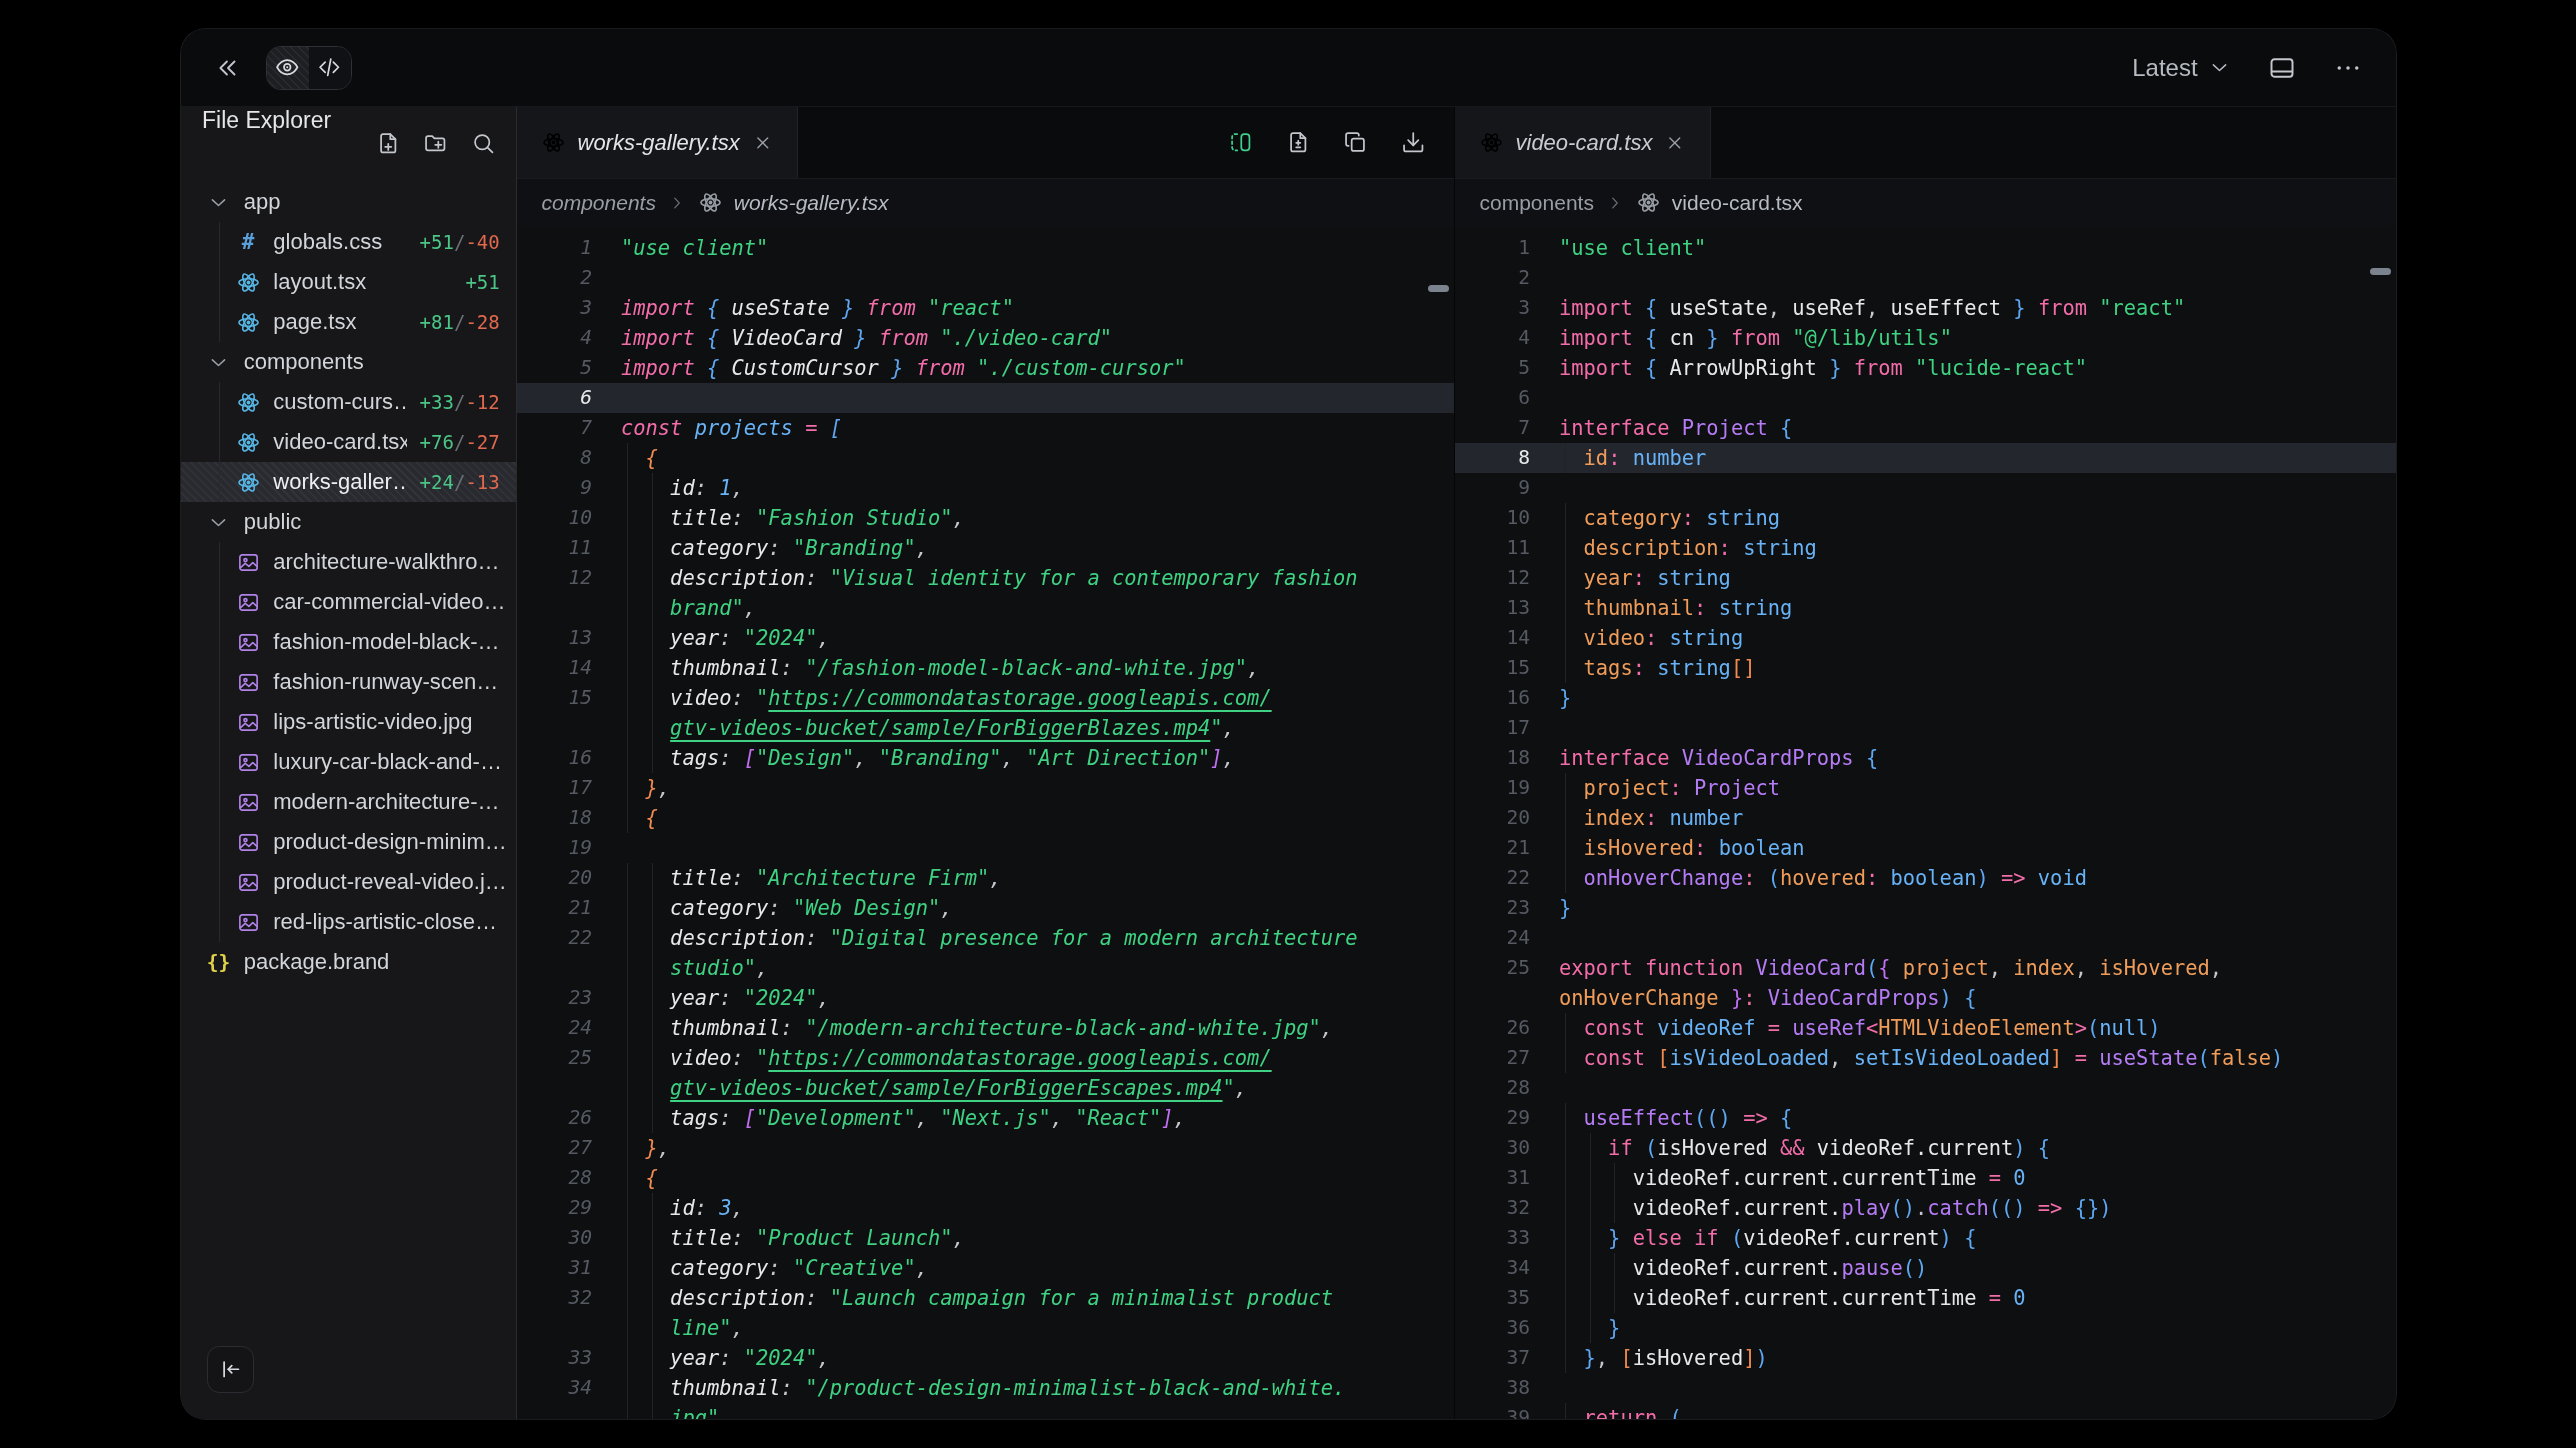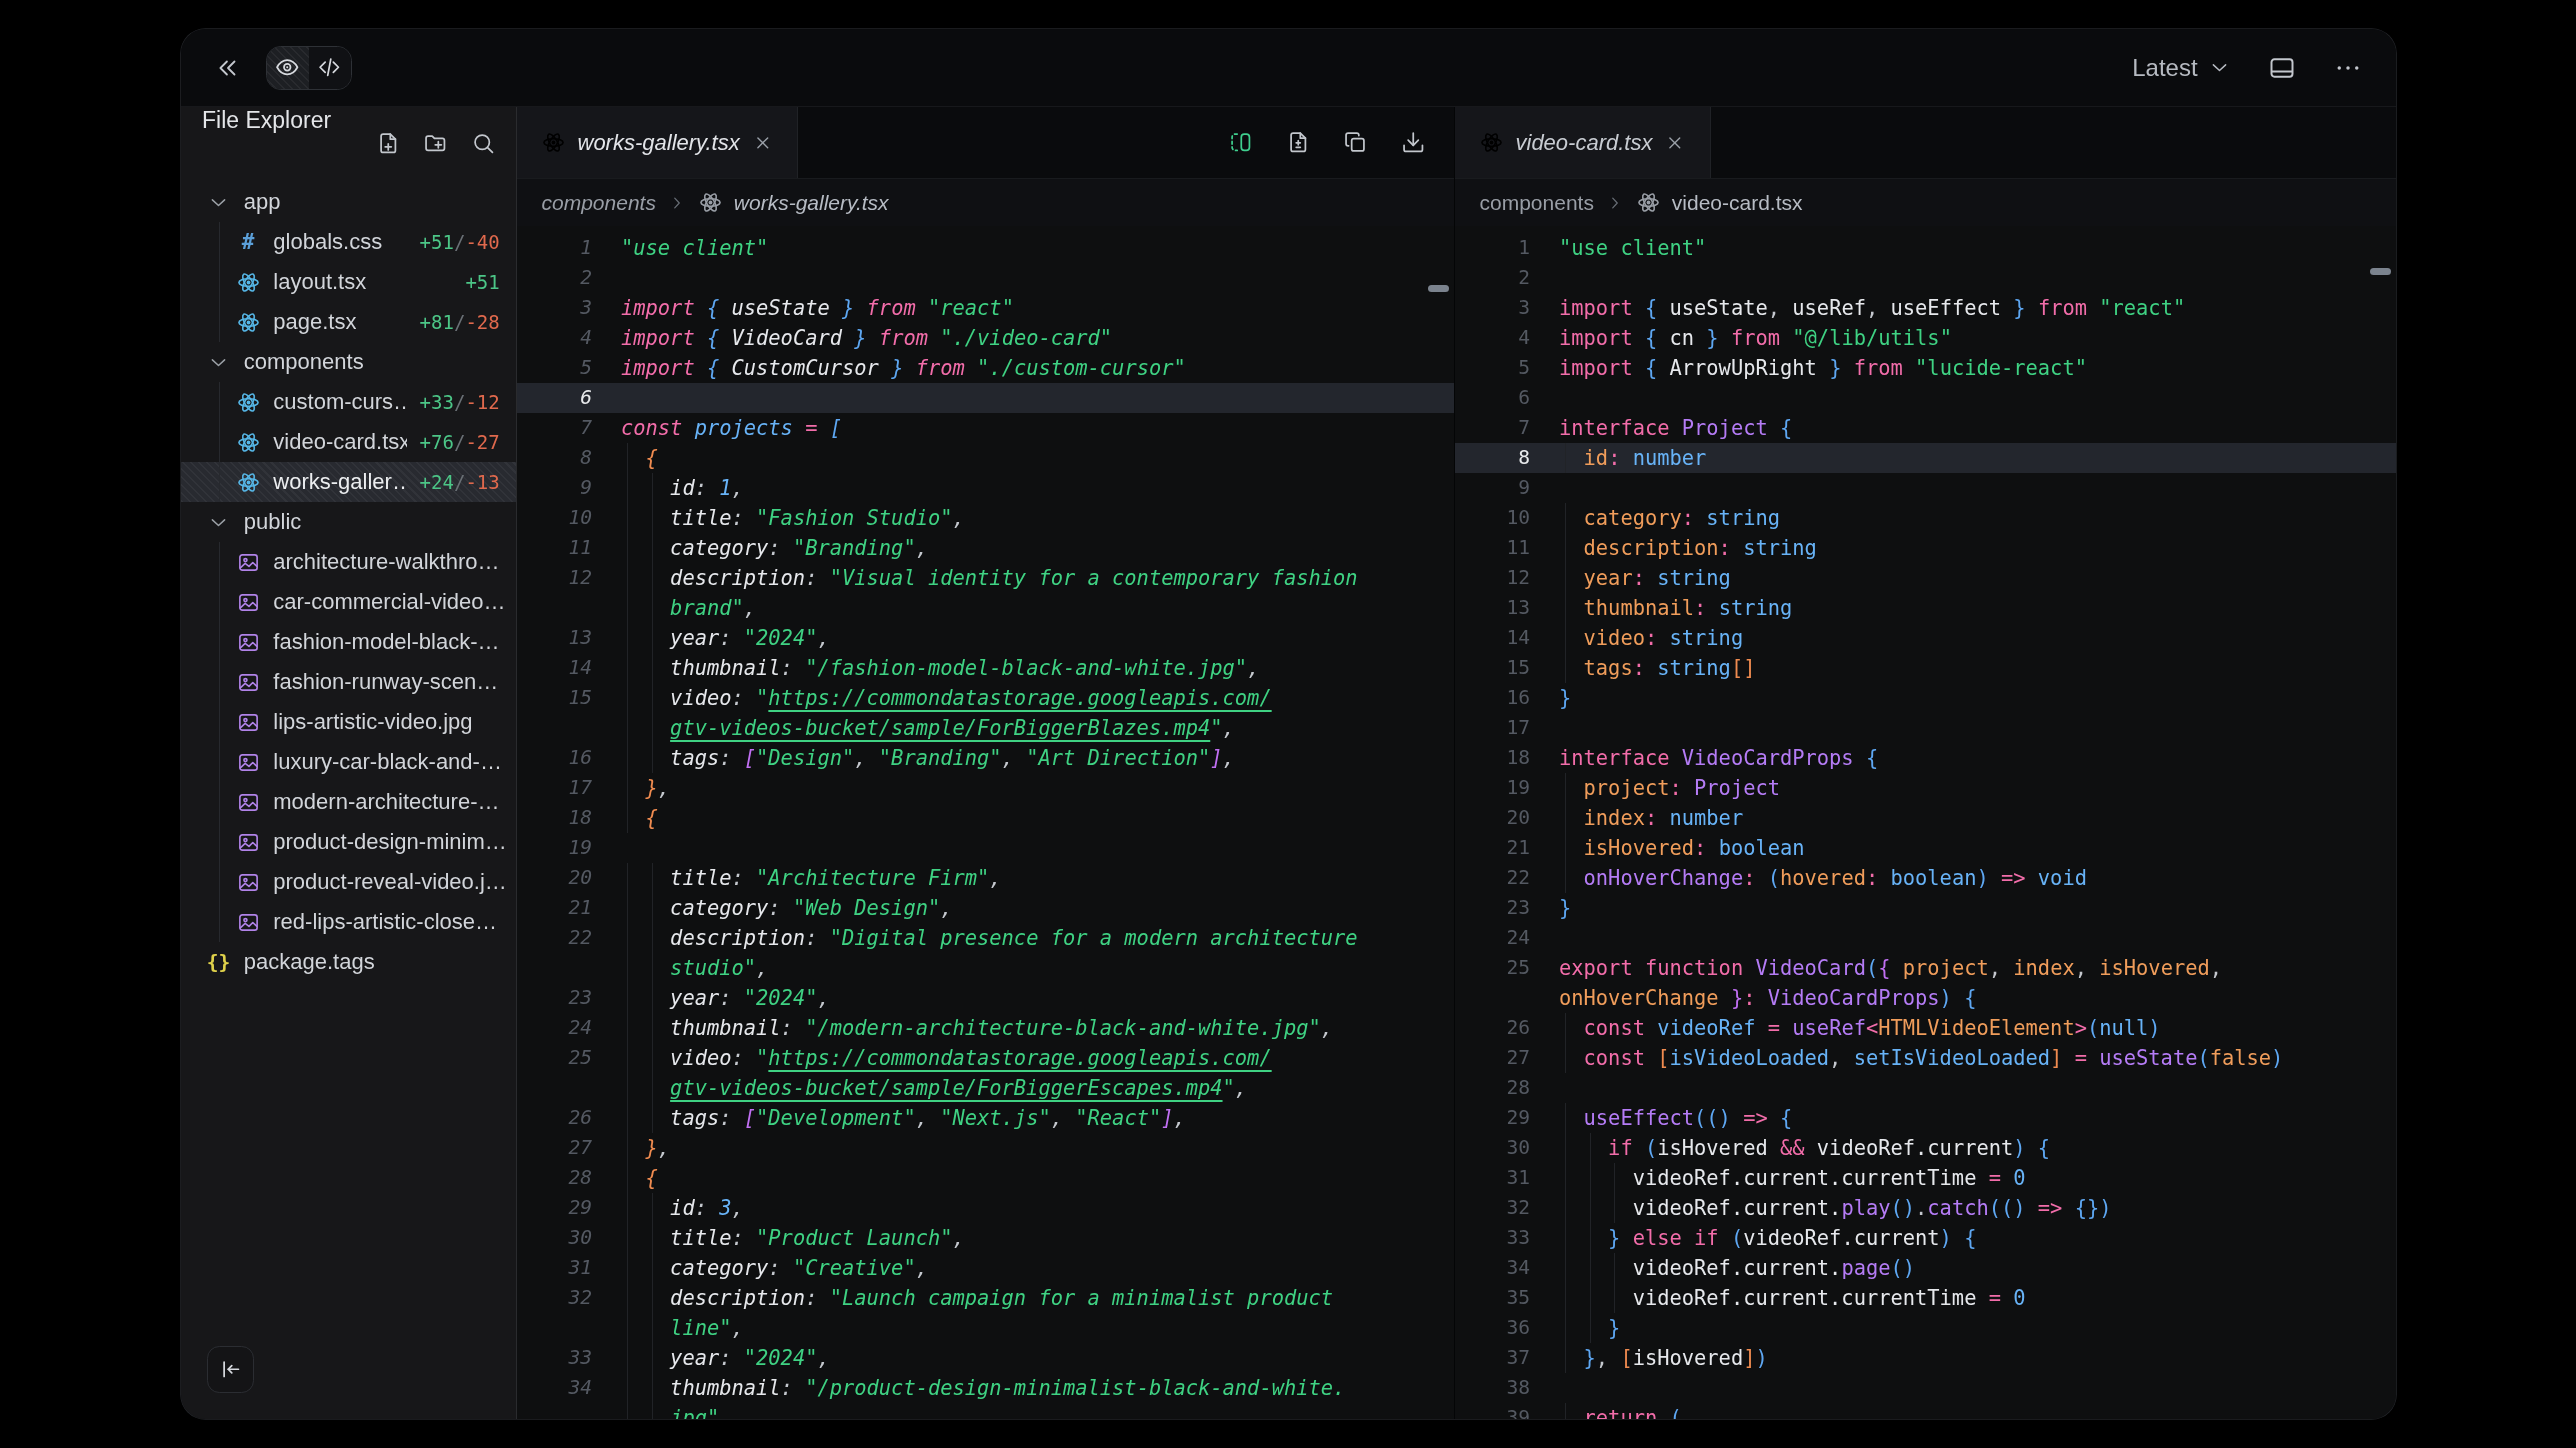--- a/index.html
+++ b/index.html
@@ -341,21 +341,21 @@
                 <circle cx="8.8" cy="9.5" r="1.6"></circle>
                 <path d="M3.5 17.5 L8.5 13 L12.5 16 L16.5 12 L20.5 15.8"></path>
               </svg>
             </span>
             <span class="label">red-lips-artistic-close…</span>
           </div>
           <div class="row folder">
             <span class="fi" style="color: rgb(224, 210, 75);">
               <span class="glyph" style="color:#e0d24b;font-size:19.6px">{}</span>
             </span>
-            <span class="label">package.tags</span>
+            <span class="label">package.brand</span>
           </div>
         </div>
       <div class="sb-bottom">
         <span>
             <svg width="24.5" height="24.5" viewBox="0 0 24 24" fill="none" stroke="currentColor" stroke-width="1.7" stroke-linecap="round" stroke-linejoin="round">
               <path d="M6 5 v14"></path>
               <path d="M20 12 H10"></path>
               <path d="M13.5 8.5 L10 12 L13.5 15.5"></path>
             </svg>
           </span>
@@ -540,21 +540,21 @@
           <div class="codeline"><div class="gutter">25</div><div class="lc"><span class="kw">export</span><span class="pu"> </span><span class="kw">function</span><span class="pu"> </span><span class="ty">VideoCard</span><span class="bb">(</span><span class="pb">{</span><span class="pu"> </span><span class="or">project</span><span class="pu">, </span><span class="or">index</span><span class="pu">, </span><span class="or">isHovered</span><span class="pu">,</span></div></div>
           <div class="codeline"><div class="gutter"></div><div class="lc"><span class="or">onHoverChange</span><span class="pu"> </span><span class="pb">}</span><span class="kw">:</span><span class="pu"> </span><span class="ty">VideoCardProps</span><span class="bb">)</span><span class="pu"> </span><span class="bb">{</span></div></div>
           <div class="codeline"><div class="gutter">26</div><div class="lc"><i class="g" style="left: 6.1px;"></i><span class="pu">  </span><span class="kw">const</span><span class="pu"> </span><span class="id">videoRef</span><span class="kw"> = </span><span class="ty">useRef</span><span class="kw">&lt;</span><span class="or">HTMLVideoElement</span><span class="kw">&gt;</span><span class="bb">(</span><span class="id">null</span><span class="bb">)</span></div></div>
           <div class="codeline"><div class="gutter">27</div><div class="lc"><i class="g" style="left: 6.1px;"></i><span class="pu">  </span><span class="kw">const</span><span class="pu"> </span><span class="ob">[</span><span class="id">isVideoLoaded</span><span class="pu">, </span><span class="id">setIsVideoLoaded</span><span class="ob">]</span><span class="kw"> = </span><span class="ty">useState</span><span class="bb">(</span><span class="or">false</span><span class="bb">)</span></div></div>
           <div class="codeline"><div class="gutter">28</div><div class="lc"></div></div>
           <div class="codeline"><div class="gutter">29</div><div class="lc"><i class="g" style="left: 6.1px;"></i><span class="pu">  </span><span class="ty">useEffect</span><span class="bb">(()</span><span class="kw"> =&gt; </span><span class="bb">{</span></div></div>
           <div class="codeline"><div class="gutter">30</div><div class="lc"><i class="g" style="left: 6.1px;"></i><i class="g" style="left: 31px;"></i><span class="pu">    </span><span class="kw">if</span><span class="pu"> </span><span class="bb">(</span><span class="wh">isHovered</span><span class="kw"> &amp;&amp; </span><span class="wh">videoRef.current</span><span class="bb">)</span><span class="pu"> </span><span class="bb">{</span></div></div>
           <div class="codeline"><div class="gutter">31</div><div class="lc"><i class="g" style="left: 6.1px;"></i><i class="g" style="left: 31px;"></i><i class="g" style="left: 55px;"></i><span class="pu">      </span><span class="wh">videoRef.current.currentTime</span><span class="kw"> = </span><span class="id">0</span></div></div>
           <div class="codeline"><div class="gutter">32</div><div class="lc"><i class="g" style="left: 6.1px;"></i><i class="g" style="left: 31px;"></i><i class="g" style="left: 55px;"></i><span class="pu">      </span><span class="wh">videoRef.current.</span><span class="ty">play</span><span class="bb">()</span><span class="pu">.</span><span class="ty">catch</span><span class="bb">(()</span><span class="kw"> =&gt; </span><span class="bb">{})</span></div></div>
           <div class="codeline"><div class="gutter">33</div><div class="lc"><i class="g" style="left: 6.1px;"></i><i class="g" style="left: 31px;"></i><span class="pu">    </span><span class="bb">}</span><span class="kw"> else if </span><span class="bb">(</span><span class="wh">videoRef.current</span><span class="bb">)</span><span class="pu"> </span><span class="bb">{</span></div></div>
-          <div class="codeline"><div class="gutter">34</div><div class="lc"><i class="g" style="left: 6.1px;"></i><i class="g" style="left: 31px;"></i><i class="g" style="left: 55px;"></i><span class="pu">      </span><span class="wh">videoRef.current.</span><span class="ty">page</span><span class="bb">()</span></div></div>
+          <div class="codeline"><div class="gutter">34</div><div class="lc"><i class="g" style="left: 6.1px;"></i><i class="g" style="left: 31px;"></i><i class="g" style="left: 55px;"></i><span class="pu">      </span><span class="wh">videoRef.current.</span><span class="ty">pause</span><span class="bb">()</span></div></div>
           <div class="codeline"><div class="gutter">35</div><div class="lc"><i class="g" style="left: 6.1px;"></i><i class="g" style="left: 31px;"></i><i class="g" style="left: 55px;"></i><span class="pu">      </span><span class="wh">videoRef.current.currentTime</span><span class="kw"> = </span><span class="id">0</span></div></div>
           <div class="codeline"><div class="gutter">36</div><div class="lc"><i class="g" style="left: 6.1px;"></i><i class="g" style="left: 31px;"></i><span class="pu">    </span><span class="bb">}</span></div></div>
           <div class="codeline"><div class="gutter">37</div><div class="lc"><i class="g" style="left: 6.1px;"></i><span class="pu">  </span><span class="bb">}</span><span class="pu">, </span><span class="ob">[</span><span class="wh">isHovered</span><span class="ob">]</span><span class="bb">)</span></div></div>
           <div class="codeline"><div class="gutter">38</div><div class="lc"></div></div>
           <div class="codeline"><div class="gutter">39</div><div class="lc"><i class="g" style="left: 6.1px;"></i><span class="pu">  </span><span class="kw">return</span><span class="pu"> </span><span class="bb">(</span></div></div>
         </div>
     </div>
 
   </div>
 </div>

